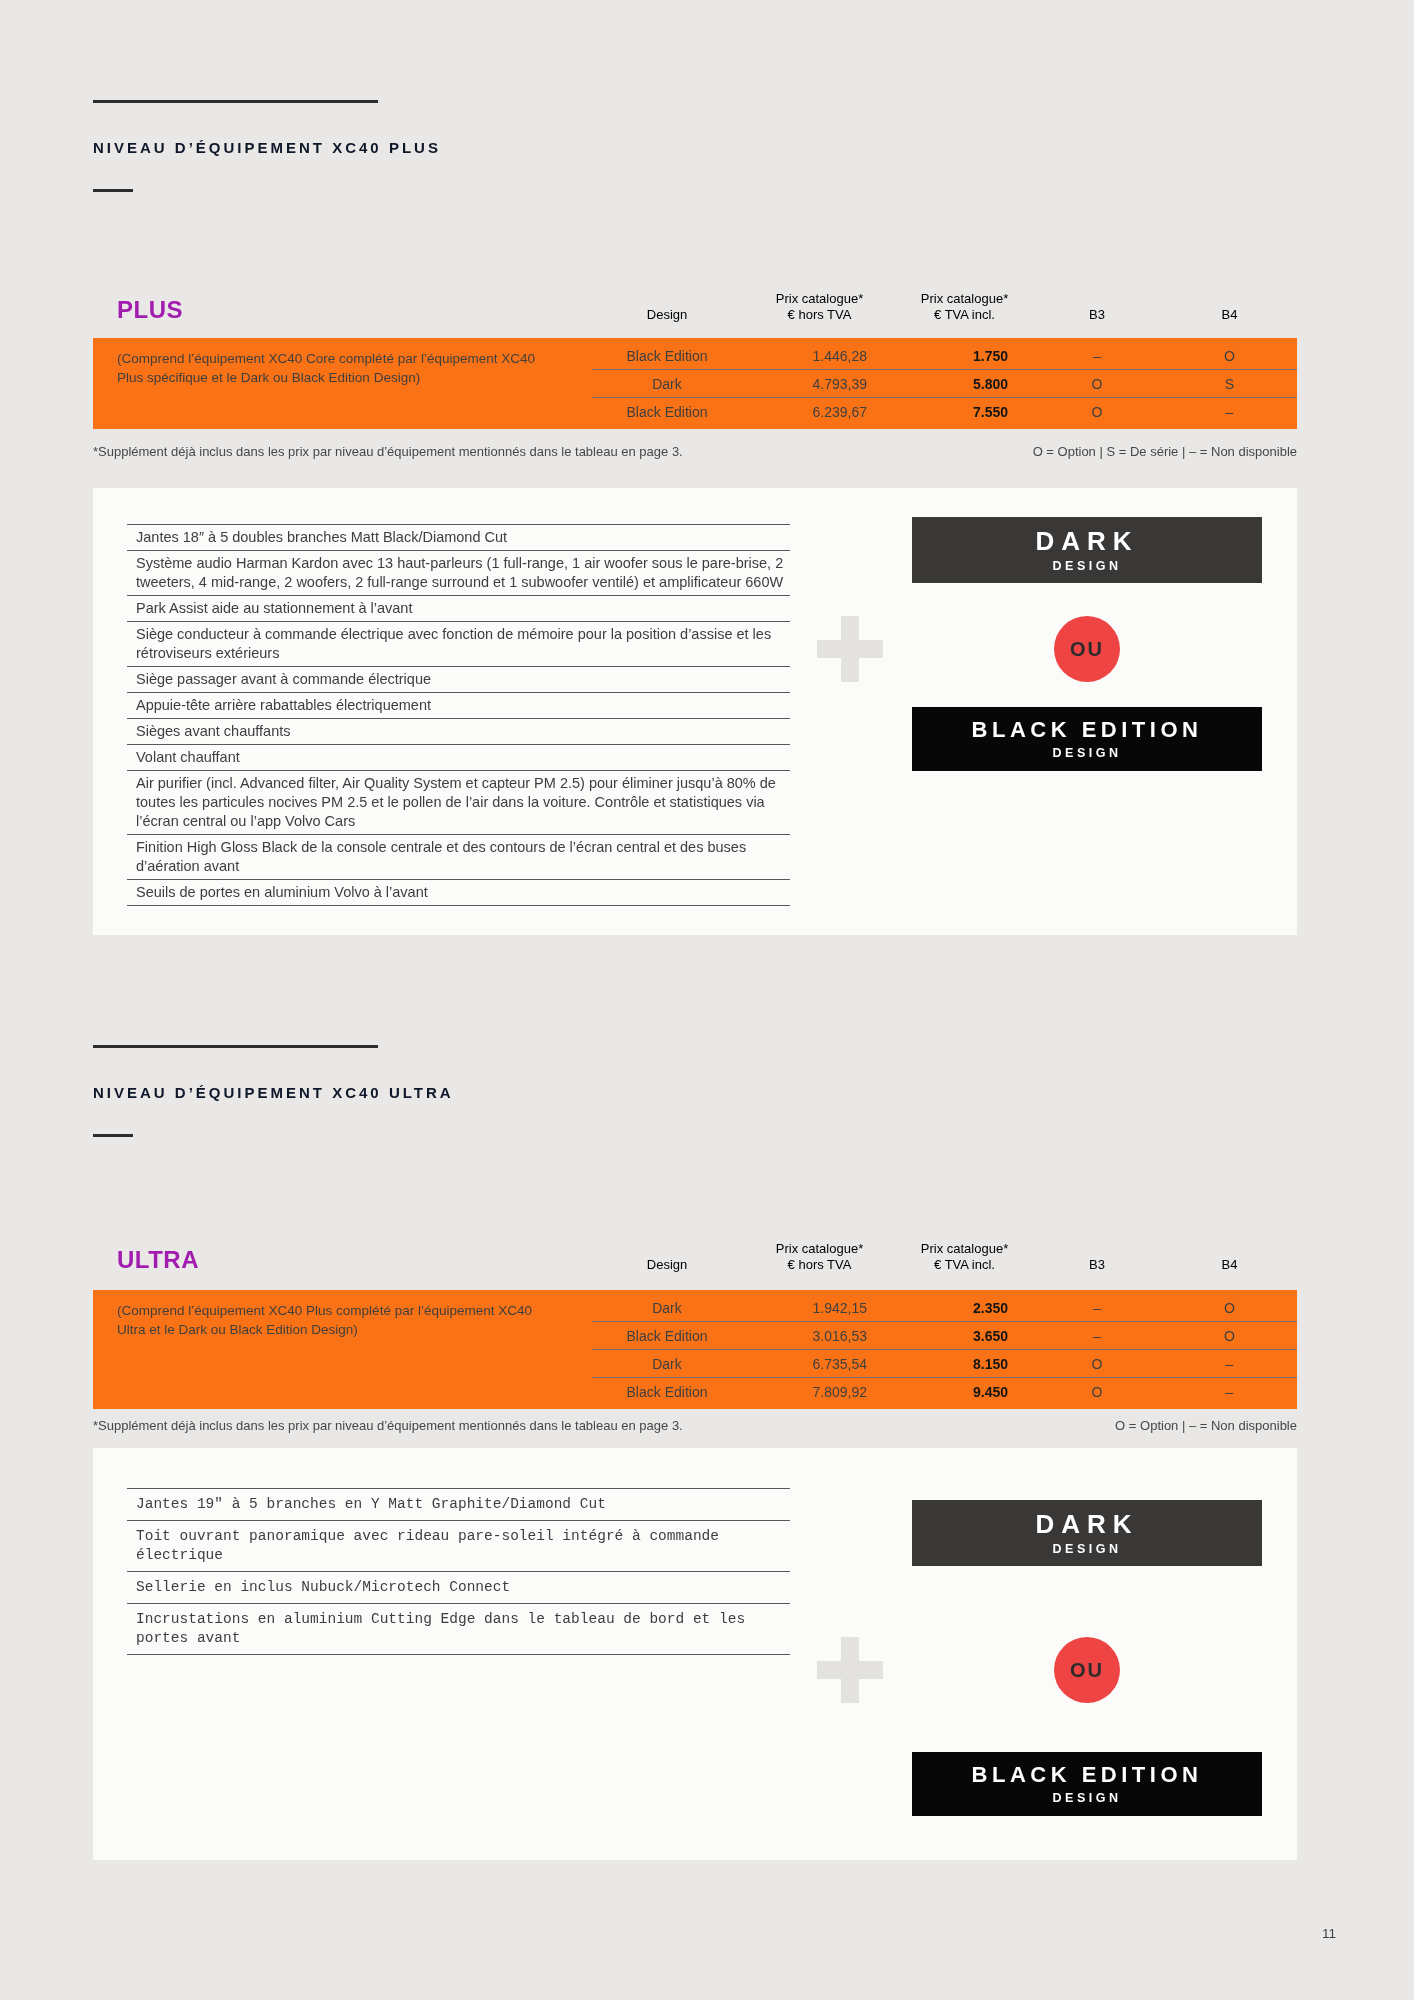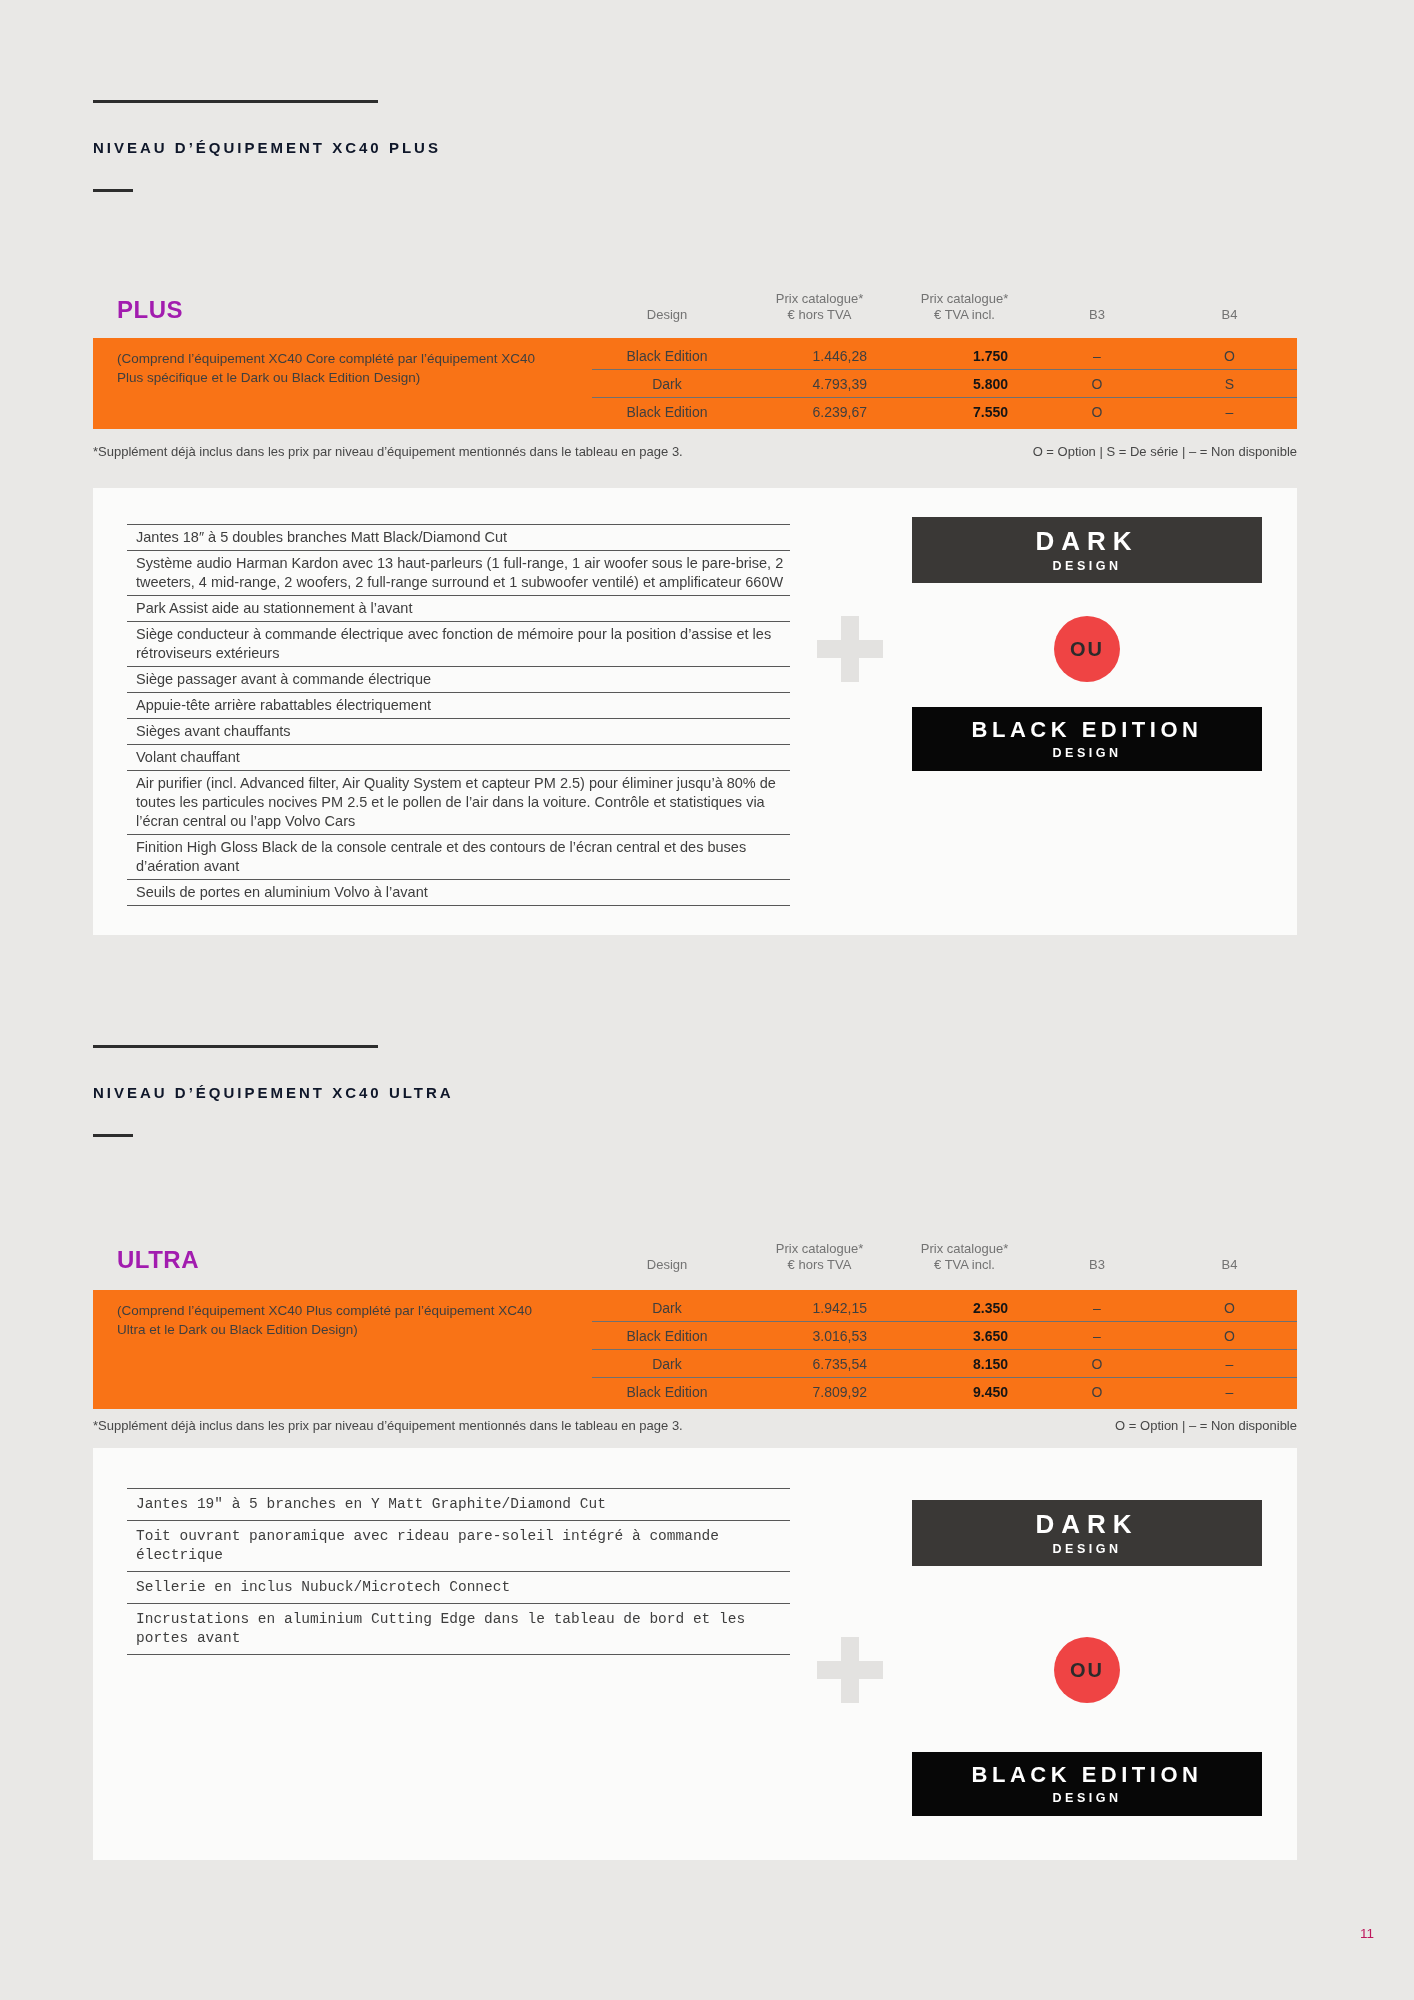--- a/index.html
+++ b/index.html
@@ -20,21 +20,21 @@
   }
   .heading-rule-short { width:40px; height:3px; background:#2d2d2d; margin-top:26px; }
 
   
   .hdr-row {
     position:absolute; left:93px; width:1204px; height:48px;
     display:flex; align-items:flex-end;
   }
   .hdr-name { flex:1 1 auto; font-size:24px; line-height:32px; font-weight:700;
     color:#a21caf; letter-spacing:0.5px; padding-left:24px; }
-  .col { text-align:center; font-size:13px; line-height:16px; color:#737373; padding-bottom:3px; }
+  .col { text-align:center; font-size:13px; line-height:16px; color:#000000; padding-bottom:3px; }
   .col-design { width:150px; } .col-pe { width:155px; } .col-pi { width:135px; }
   .col-b3 { width:130px; } .col-b4 { width:135px; }
 
   
   .rows-panel {
     position:absolute; left:93px; width:1204px; background:#f97316;
     display:flex; padding:4px 0;
   }
   .desc {
     width:499px; box-sizing:border-box; padding:7px 44px 0 24px;
@@ -82,21 +82,21 @@
     position:absolute; left:961px; width:66px; height:66px; border-radius:50%;
     background:#ef4444; display:flex; align-items:center; justify-content:center;
     font-size:20px; font-weight:700; letter-spacing:2px; color:#2b2b2b;
   }
 
   .plus-icon { position:absolute; left:724px; width:66px; height:66px; }
   .plus-icon .bar { position:absolute; background:#e3e2e0; }
   .plus-icon .bar.h { left:0; top:24px; width:66px; height:18px; }
   .plus-icon .bar.v { left:24px; top:0; width:18px; height:66px; }
 
-  .page-number { position:absolute; left:1322px; top:1926px; font-size:13.5px; color:#be185d;margin-left:38px; }
+  .page-number { position:absolute; left:1322px; top:1926px; font-size:13.5px; color:#404040; }
 </style>
 </head>
 <body>
 
 <div class="heading-block" style="top:100px">
   <div class="heading-rule"></div>
   <div class="heading-title">NIVEAU D’ÉQUIPEMENT XC40 PLUS</div>
   <div class="heading-rule-short"></div>
 </div>
 

